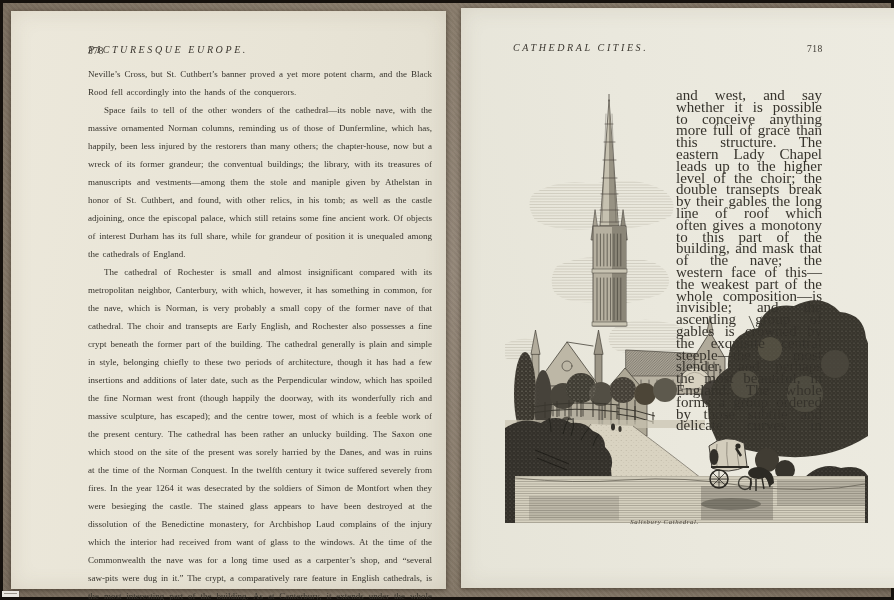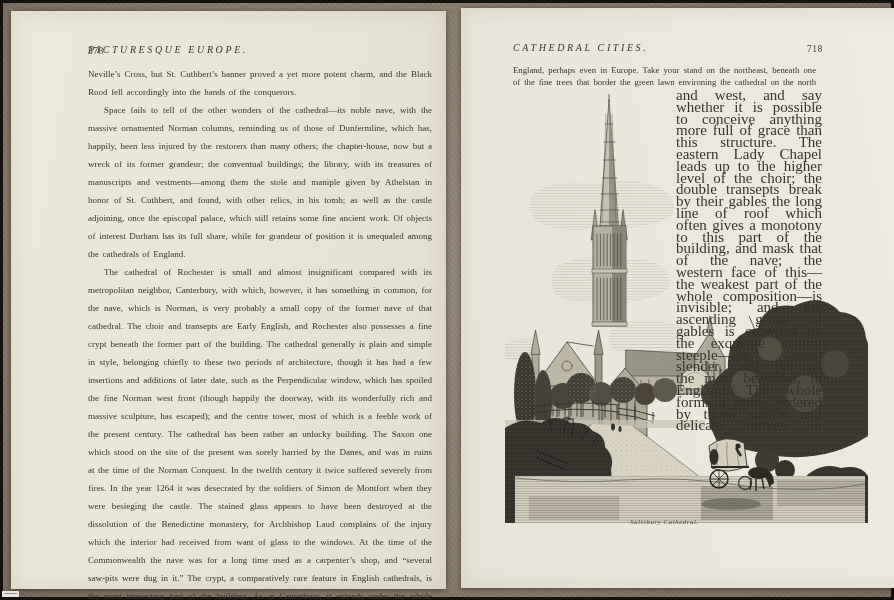--- a/index.html
+++ b/index.html
@@ -45,21 +45,20 @@
     <div class="body-text">
       <p>Neville’s Cross, but St. Cuthbert’s banner proved a yet more potent charm, and the Black Rood fell accordingly into the hands of the conquerors.</p>
       <p class="ind">Space fails to tell of the other wonders of the cathedral—its noble nave, with the massive ornamented Norman columns, reminding us of those of Dunfermline, which has, happily, been less injured by the restorers than many others; the chapter-house, now but a wreck of its former grandeur; the conventual buildings; the library, with its treasures of manuscripts and vestments—among them the stole and maniple given by Athelstan in honor of St. Cuthbert, and found, with other relics, in his tomb; as well as the castle adjoining, once the episcopal palace, which still retains some fine ancient work.  Of objects of interest Durham has its full share, while for grandeur of position it is unequaled among the cathedrals of England.</p>
       <p class="ind">The cathedral of Rochester is small and almost insignificant compared with its metropolitan neighbor, Canterbury, with which, however, it has something in common, for the nave, which is Norman, is very probably a small copy of the former nave of that cathedral.  The choir and transepts are Early English, and Rochester also possesses a fine crypt beneath the former part of the building.  The cathedral generally is plain and simple in style, belonging chiefly to these two periods of architecture, though it has had a few insertions and additions of later date, such as the Perpendicular window, which has spoiled the fine Norman west front (though happily the doorway, with its wonderfully rich and massive sculpture, has escaped); and the centre tower, most of which is a feeble work of the present century.  The cathedral has been rather an unlucky building.  The Saxon one which stood on the site of the present was sorely harried by the Danes, and was in ruins at the time of the Norman Conquest.  In the twelfth century it twice suffered severely from fires.  In the year 1264 it was desecrated by the soldiers of Simon de Montfort when they were besieging the castle.  The stained glass appears to have been destroyed at the dissolution of the Benedictine monastery, for Archbishop Laud complains of the injury which the interior had received from want of glass to the windows.  At the time of the Commonwealth the nave was for a long time used as a carpenter’s shop, and “several saw-pits were dug in it.”  The crypt, a comparatively rare feature in English cathedrals, is the most interesting part of the building.  As at Canterbury, it extends under the whole length of the choir, the floor of which is in consequence elevated, as also at Glasgow, considerably above the level of that of the nave.  It is of two ages, the central part being later than either of the ends. It is difficult to obtain a satisfactory view of the cathedral as a whole, for it is shut in by buildings, but the group formed by it and the ruined castle crowning the slope above the Medway is an extremely picturesque one, although the modern bridge has rendered the scene less tempting to the artist’s pencil than it was in the days of Turner.</p>
     </div>
   </div>
 
   <div class="page page-right">
     <div class="running-head" style="left:52px;width:303px;top:34px;">CATHEDRAL CITIES.</div>
     <div class="folio" style="left:346px;top:36px;">718</div>
-    <p class="intro cont">England, perhaps even in Europe.  Take your stand on the northeast, beneath one of the fine trees that border the green lawn environing the cathedral on the north</p>
 
     <svg class="engraving" viewBox="0 0 363 429">
       <defs>
         <pattern id="phl" width="3" height="2.8" patternUnits="userSpaceOnUse">
           <path d="M0 1.4H3" stroke="#a19c8c" stroke-width="0.55"></path>
         </pattern>
         <pattern id="pwl" width="3.2" height="2.4" patternUnits="userSpaceOnUse">
           <path d="M0 1.2H3.2" stroke="#8a8476" stroke-width="0.5"></path>
         </pattern>
         <pattern id="pwd" width="3" height="2" patternUnits="userSpaceOnUse">

